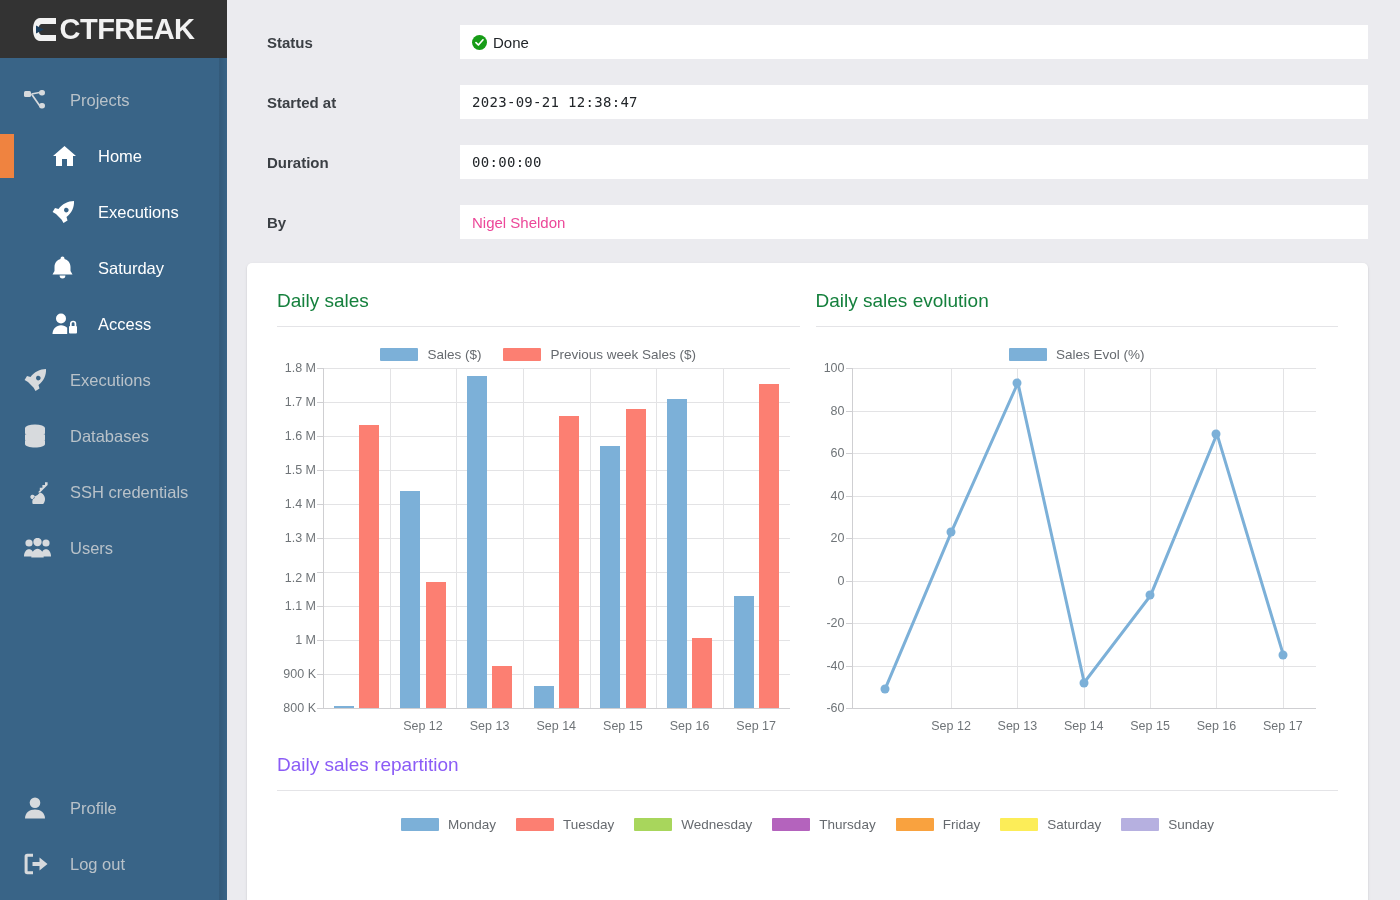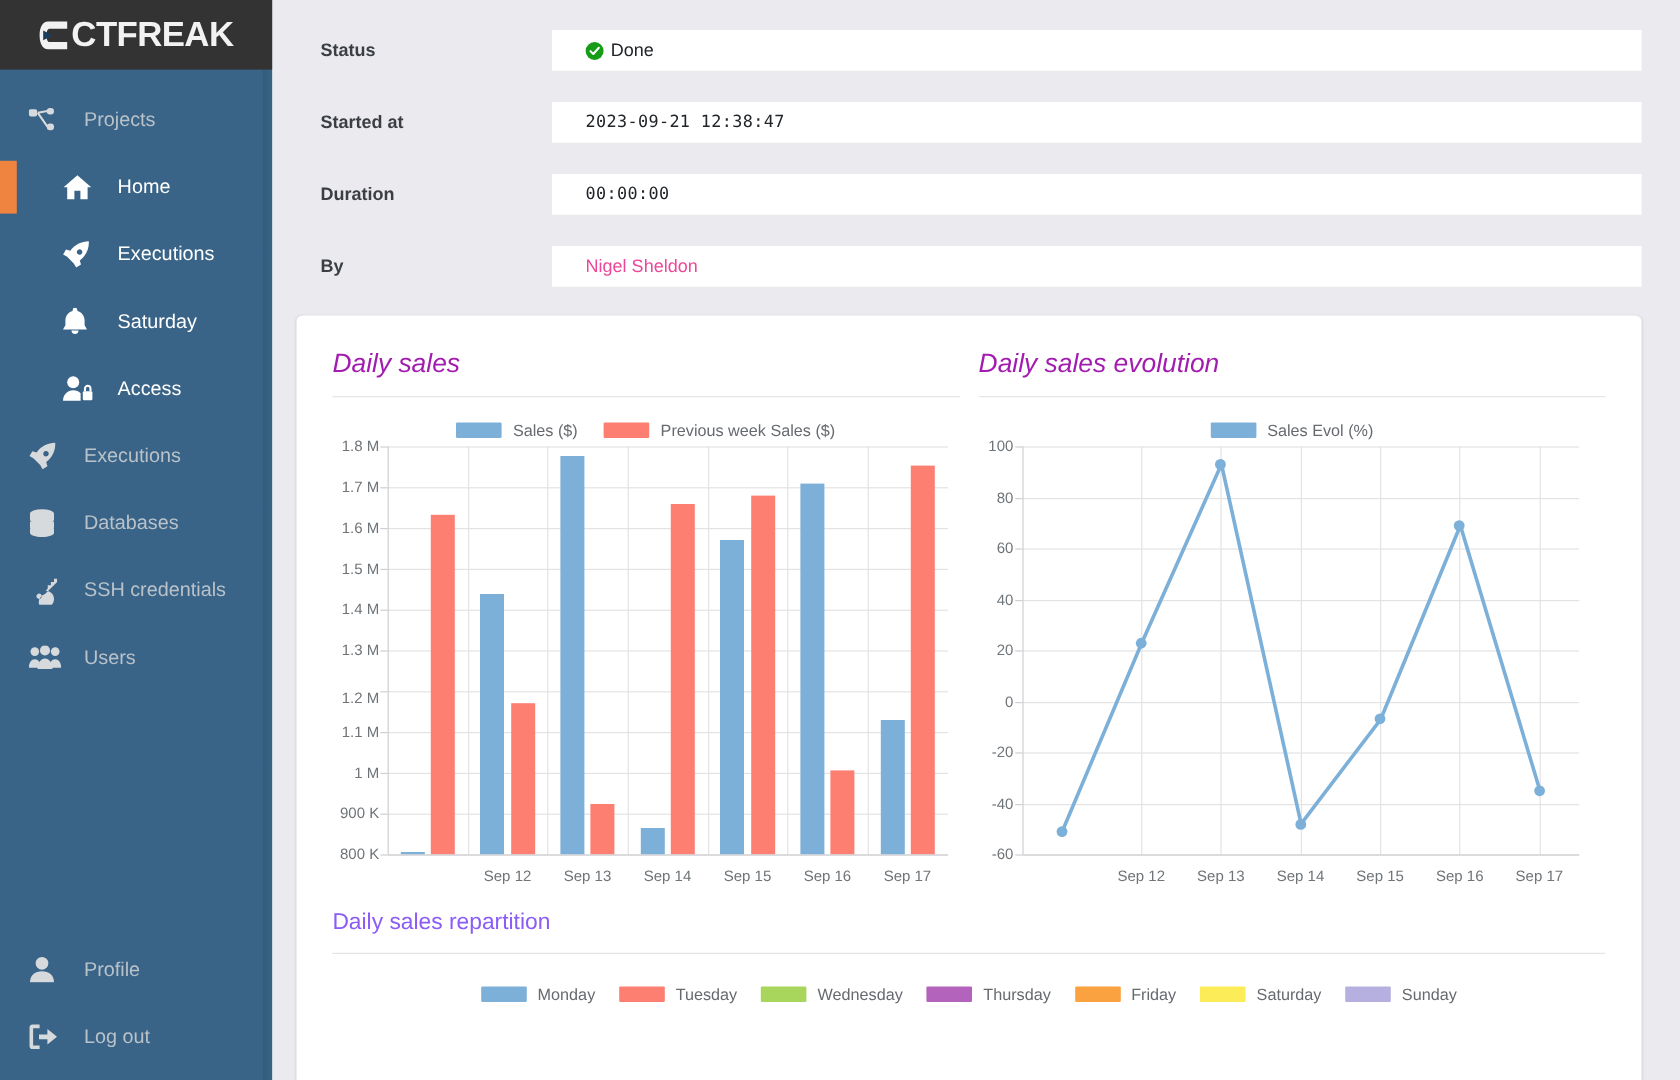--- a/index.html
+++ b/index.html
@@ -67,21 +67,21 @@
     display: flex; align-items: center; height: 60px;
   }
   .form-label {
     width: 213px; min-width: 213px;
     font-size: 15px; font-weight: bold; color: #3b3f44;
     padding-left: 20px;
   }
   .form-field {
     flex: 1; height: 34px; background: #ffffff;
     border-radius: 0; display: flex; align-items: center;
-    padding: 0 28px; font-size: 15px; color: #212529;
+    padding: 0 12px; font-size: 15px; color: #212529;
   }
   .mono { font-family: "DejaVu Sans Mono", monospace; font-size: 14px; letter-spacing: 0.3px; }
   .link { color: #ec4899; }
   .check {
     width: 15px; height: 15px; border-radius: 50%;
     background: #179c17; display: inline-flex;
     align-items: center; justify-content: center; margin-right: 6px;
   }
   .check svg { display:block; }
 
@@ -89,23 +89,22 @@
   .card {
     margin-top: 11px; background: #ffffff;
     border-radius: 5px;
     box-shadow: 0 1px 3px rgba(0,0,0,0.10), 0 1px 2px rgba(0,0,0,0.06);
     padding: 0 22px 10px 22px;
     height: 660px;
   }
   .charts-row { display: flex; }
   .chart-block { width: 50%; padding: 0 8px; }
   .chart-title {
-    font-size: 22px; color: #a21caf; font-weight: 400;
+    font-size: 19px; color: #15803d; font-weight: 400;
     padding: 27px 0 14px 0;
-    font-style: italic;
   }
   .chart-rule { height: 1px; background: #e4e4e7; margin-bottom: 8px; }
 
   .legend { display: flex; justify-content: center; align-items: center; gap: 22px; padding: 12px 0 6px 0; }
   .legend-item { display: flex; align-items: center; font-size: 13.5px; color: #666a6f; }
   .swatch { width: 38px; height: 13px; margin-right: 9px; border-radius: 1px; }
 
   .plot { position: relative; }
   .ytick {
     position: absolute; right: 100%; transform: translateY(-50%);

